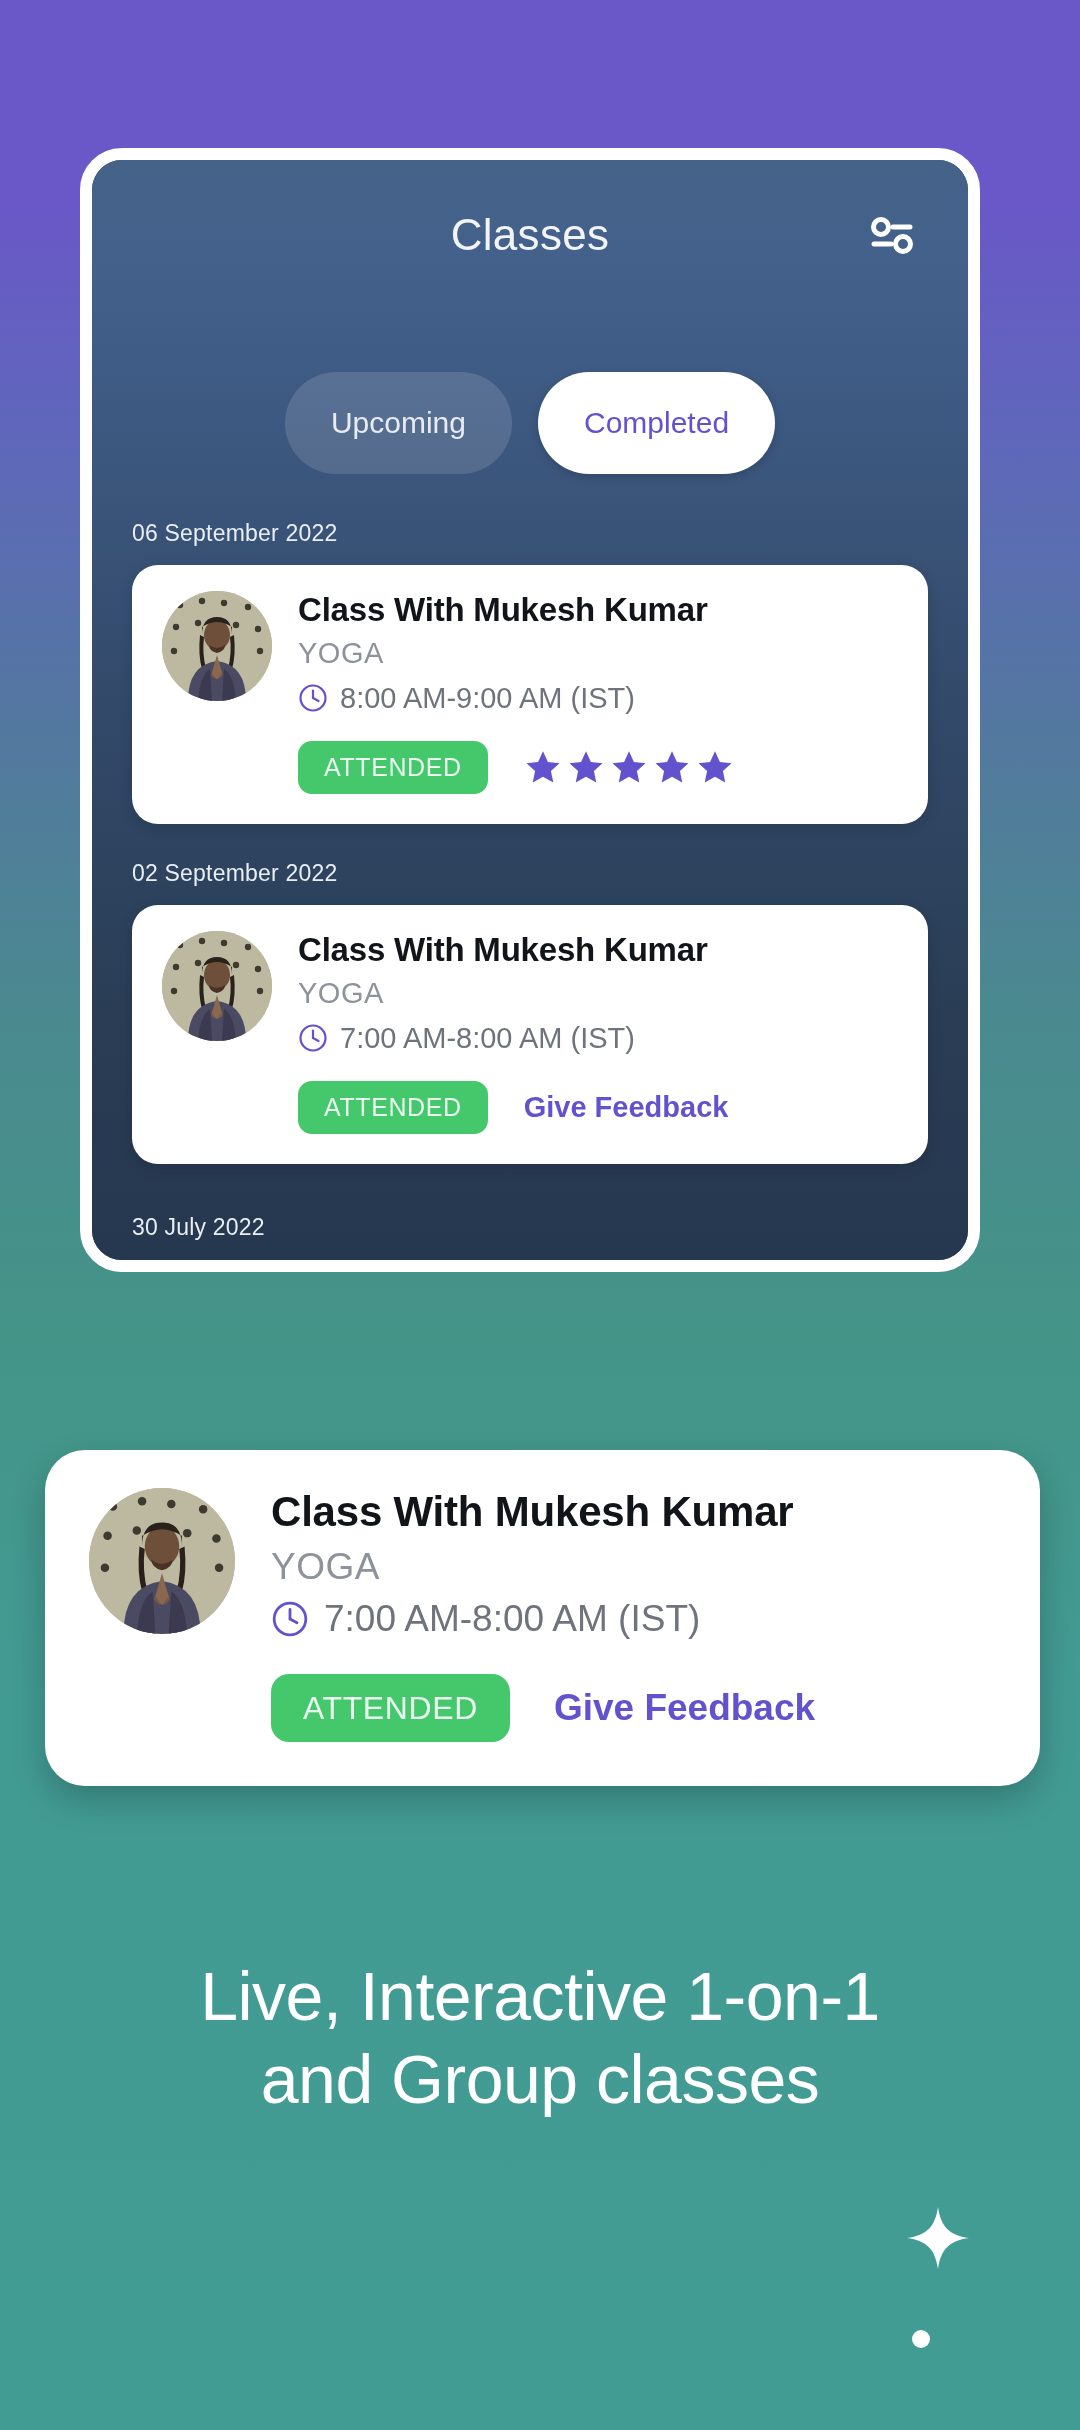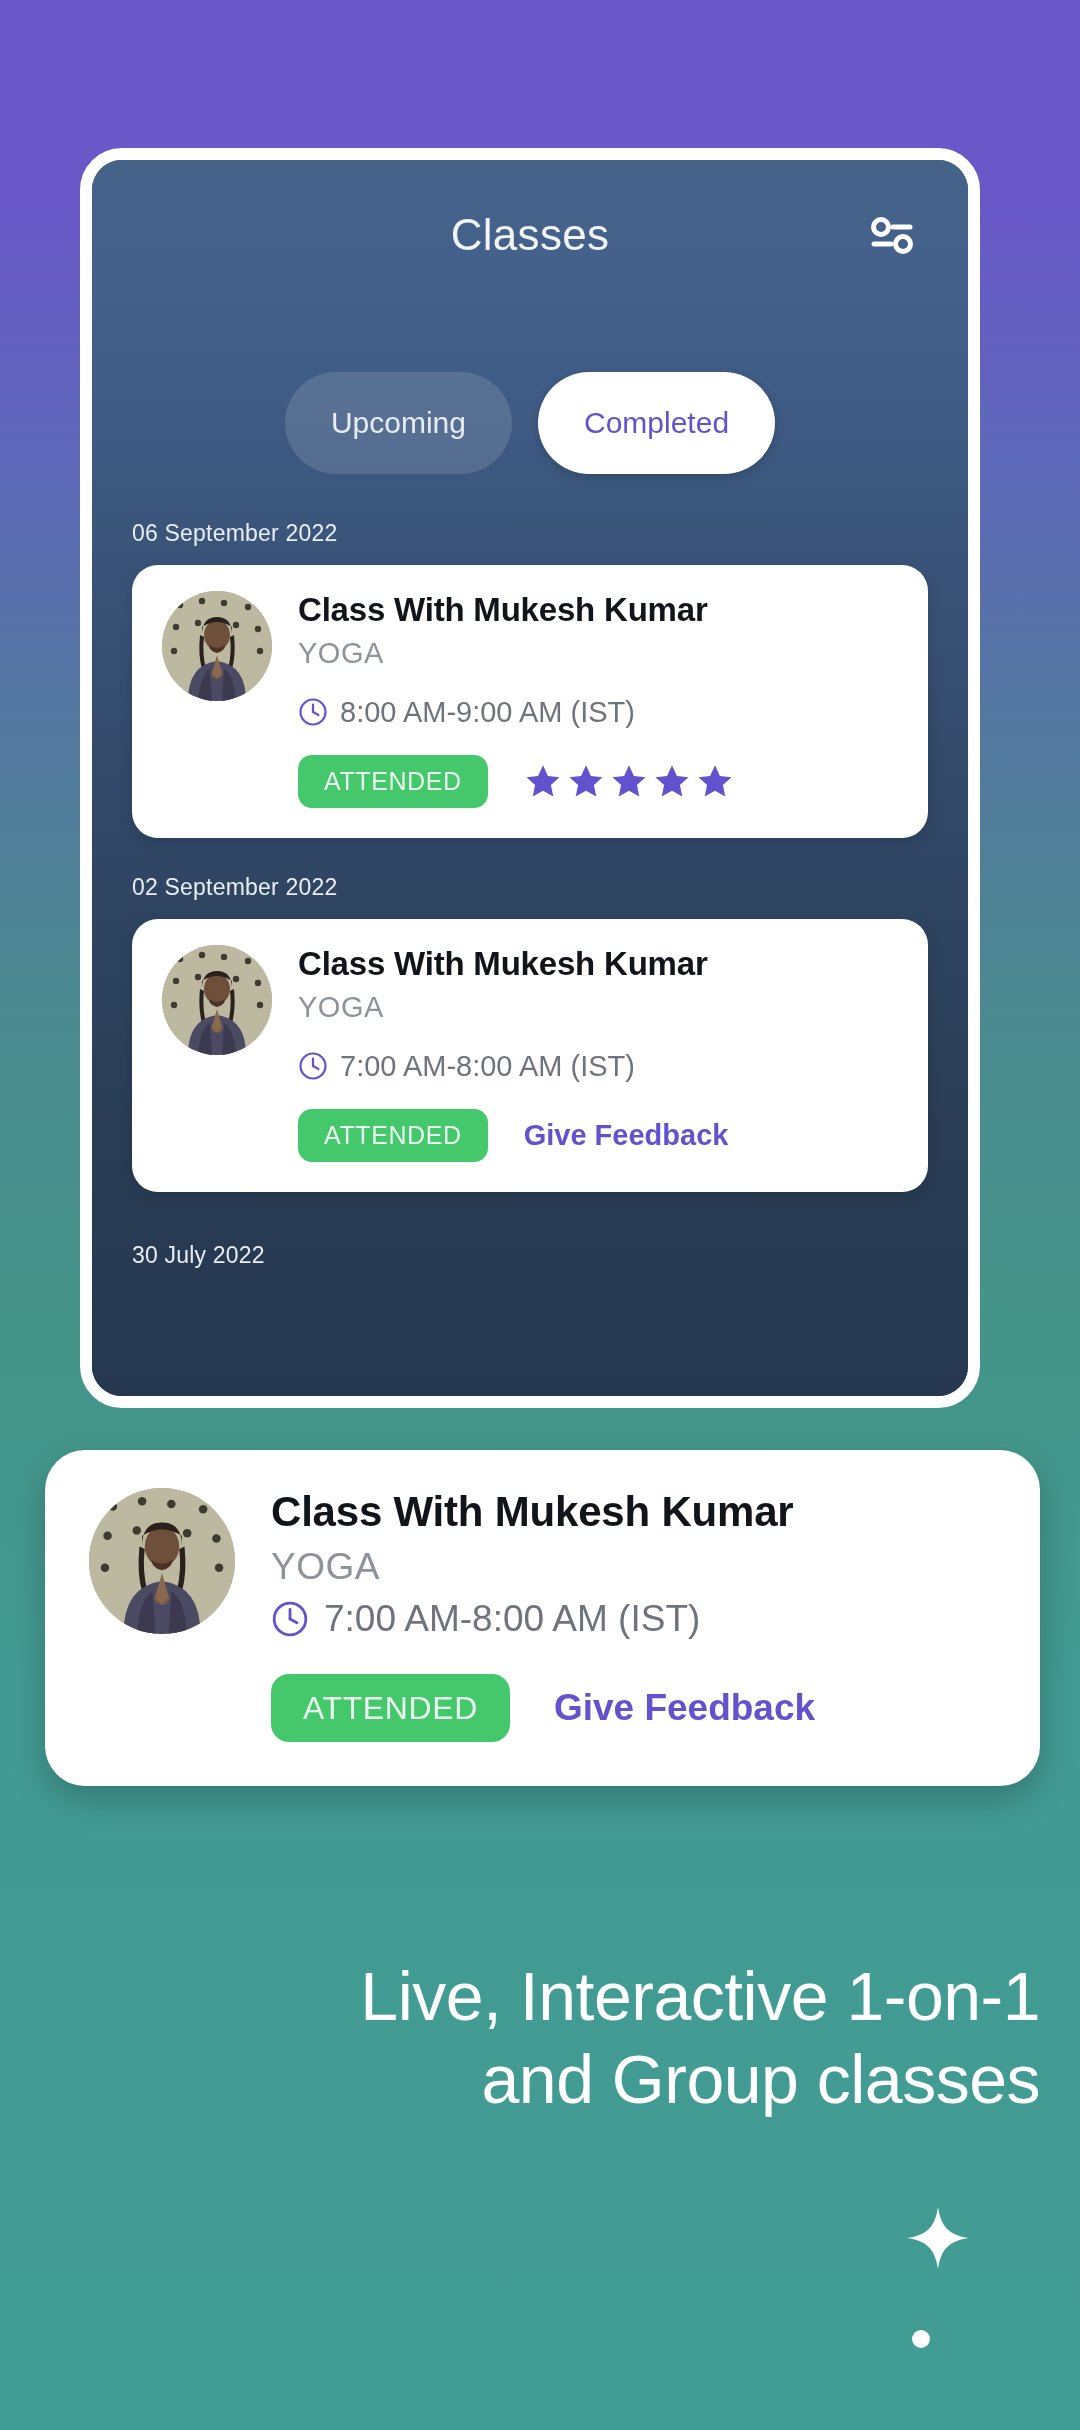--- a/index.html
+++ b/index.html
@@ -18,21 +18,21 @@
       #4a8a8f 42%,
       #449488 55%,
       #429b93 70%,
       #419c94 100%);
   }
 
   
   .phone-frame{
     position:absolute;
     left:80px; top:148px;
-    width:900px; height:1260px;
+    width:900px; height:1124px;
     border:12px solid #ffffff;
     border-radius:42px;
     overflow:hidden;
     background:#2b3c55;
   }
   .phone-screen{
     position:absolute; inset:0;
     background:linear-gradient(180deg,
       #456389 0%,
       #43618a 8%,
@@ -127,21 +127,21 @@
     letter-spacing:-.2px;
   }
   .class-type{
     font-size:29px;
     color:#8e929a;
     margin-top:8px;
     letter-spacing:.5px;
   }
   .time-row{
     display:flex; align-items:center; gap:12px;
-    margin-top:26px;
+    margin-top:12px;
   }
   .clock-icon{ width:30px; height:30px; flex:0 0 auto; }
   .time-text{
     font-size:29px;
     color:#6f737b;
   }
   .action-row{
     display:flex; align-items:center; gap:36px;
     margin-top:26px;
   }
@@ -183,21 +183,21 @@
   .featured-card .clock-icon{ width:38px; height:38px; }
   .featured-card .time-row{ margin-top:10px; gap:15px; }
   .featured-card .action-row{ margin-top:34px; gap:44px; }
   .featured-card .badge{ font-size:32px; border-radius:18px; padding:18px 32px; }
   .featured-card .feedback-link{ font-size:37px; }
 
   
   .tagline{
     position:absolute;
     left:0; right:0; top:1955px;
-    text-align:right;
+    text-align:center;
     color:#ffffff;
     font-size:68px;
     font-weight:400;
     line-height:1.22;
     letter-spacing:-.5px;
     padding:0 40px;
   }
 
   .sparkle{
     position:absolute;

